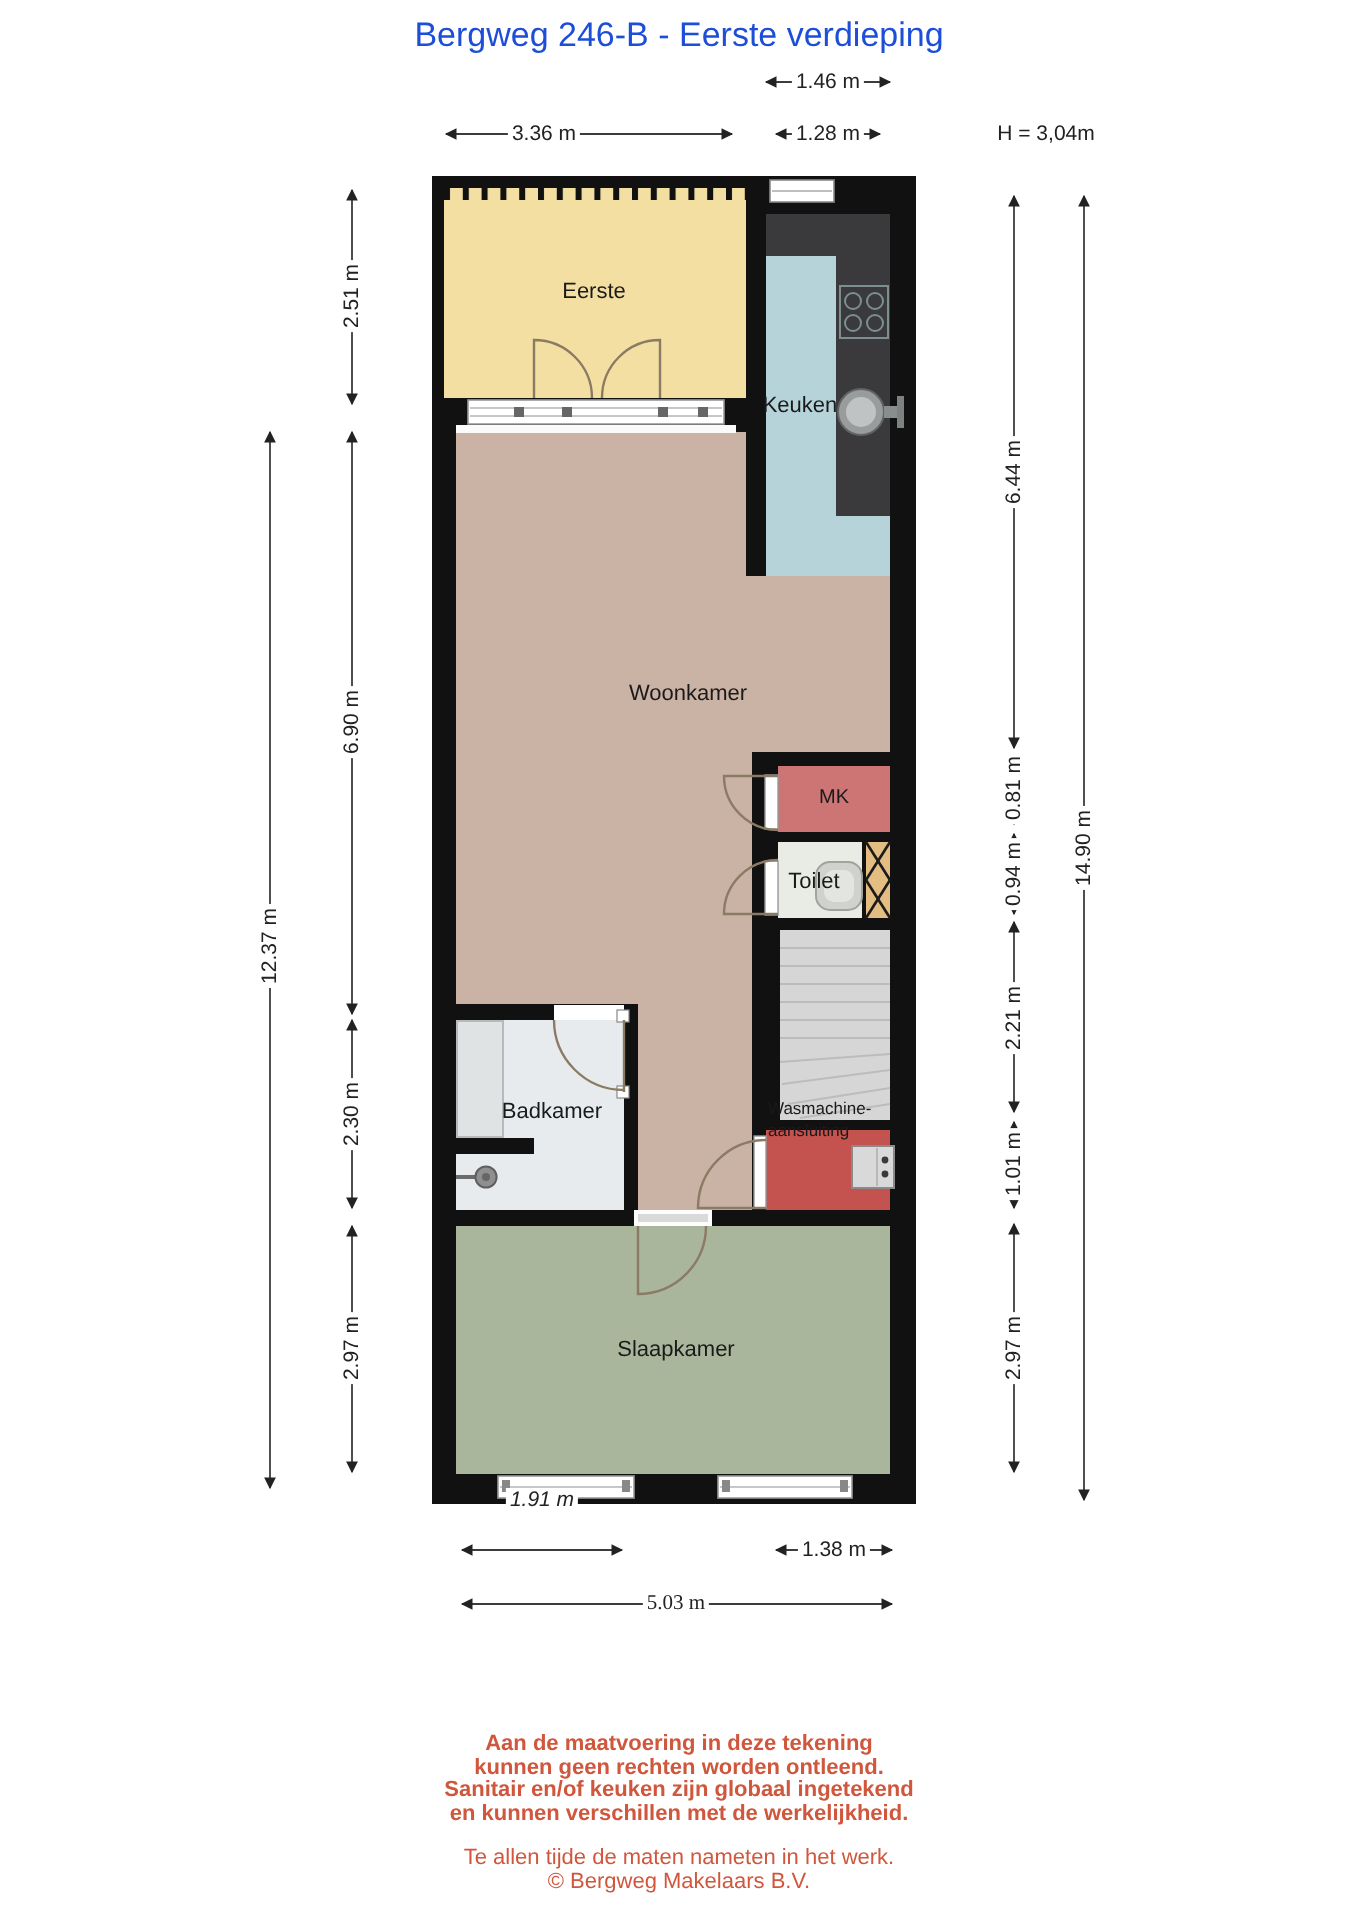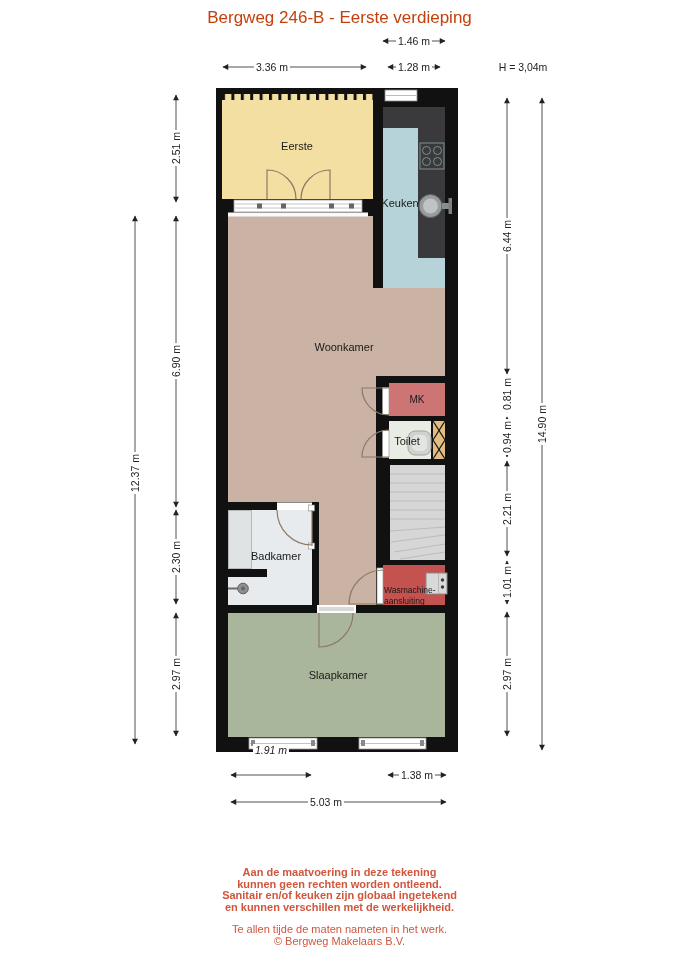--- a/index.html
+++ b/index.html
@@ -17,21 +17,21 @@
   .stairsbg{background:#d6d6d6;}
   .wasred{background:#c4524e;}
   .bath{background:#e8ebee;}
   .green{background:#a9b69b;}
   .tray{background:#dfe3e4;border:1px solid #b7babb;box-sizing:border-box;}
   .rlabel{position:absolute;transform:translate(-50%,-50%);font-size:11px;color:#1a1a1a;white-space:nowrap;}
   .rlabel-sm{font-size:8.5px;line-height:11px;}
   .dimh,.dimv{position:absolute;font-size:10.5px;color:#222;background:#fff;padding:0 2px;white-space:nowrap;}
   .dimh{transform:translate(-50%,-50%);}
   .dimv{transform:translate(-50%,-50%) rotate(-90deg);}
-  .title{position:absolute;left:0;top:8px;width:100%;text-align:center;font-size:17px;color:#c2410c;}
+  .title{position:absolute;left:0;top:8px;width:100%;text-align:center;font-size:17px;color:#1d4ed8;}
   .footer{position:absolute;left:0;width:100%;text-align:center;font-size:11px;line-height:11.6px;color:#d0563c;}
   svg{position:absolute;left:0;top:0;}
 </style>
 </head>
 <body>
 
 <div id="page">
 
   <div class="title">Bergweg 246-B - Eerste verdieping</div>
 
@@ -197,21 +197,21 @@
       <line x1="231" y1="802" x2="446" y2="802"></line>
     </g>
   </svg>
 
   <div class="rlabel" style="left:297px;top:146px;">Eerste</div>
   <div class="rlabel" style="left:400px;top:203px;">Keuken</div>
   <div class="rlabel" style="left:344px;top:347px;text-align:right;">Woonkamer</div>
   <div class="rlabel" style="left:417px;top:399px;font-size:10px;">MK</div>
   <div class="rlabel" style="left:407px;top:441px;">Toilet</div>
   <div class="rlabel" style="left:276px;top:556px;">Badkamer</div>
-  <div class="abs rlabel-sm" style="left:384px;top:585px;color:#1a1a1a;">
+  <div class="abs rlabel-sm" style="left:384px;top:549px;color:#1a1a1a;">
     <div>Wasmachine-</div>
     <div>aansluiting</div>
   </div>
   <div class="rlabel" style="left:338px;top:675px;">Slaapkamer</div>
 
   <div class="dimh" style="left:414px;top:41px;text-align:center;">1.46 m</div>
   <div class="dimh" style="left:272px;top:67px;">3.36 m</div>
   <div class="dimh" style="left:414px;top:67px;">1.28 m</div>
   <div class="dimh" style="left:523px;top:67px;">H = 3,04m</div>
 
@@ -224,21 +224,21 @@
   <div class="dimv" style="left:507px;top:236px;">6.44 m</div>
   <div class="dimv" style="left:507px;top:394px;">0.81 m</div>
   <div class="dimv" style="left:507px;top:437px;">0.94 m</div>
   <div class="dimv" style="left:507px;top:509px;">2.21 m</div>
   <div class="dimv" style="left:507px;top:582px;">1.01 m</div>
   <div class="dimv" style="left:507px;top:674px;">2.97 m</div>
   <div class="dimv" style="left:542px;top:424px;">14.90 m</div>
 
   <div class="dimh" style="left:271px;top:750px;font-style:italic;">1.91 m</div>
   <div class="dimh" style="left:417px;top:775px;">1.38 m</div>
-  <div class="dimh" style="left:326px;top:802px;">5.03 m</div>
+  <div class="dimh" style="left:338px;top:802px;font-family:Liberation Serif, serif;">5.03 m</div>
 
   <div class="footer" style="top:867px;font-weight:bold;">
     <div>Aan de maatvoering in deze tekening</div>
     <div>kunnen geen rechten worden ontleend.</div>
     <div>Sanitair en/of keuken zijn globaal ingetekend</div>
     <div>en kunnen verschillen met de werkelijkheid.</div>
   </div>
   <div class="footer" style="top:924px;">
     <div>Te allen tijde de maten nameten in het werk.</div>
     <div>© Bergweg Makelaars B.V.</div>

